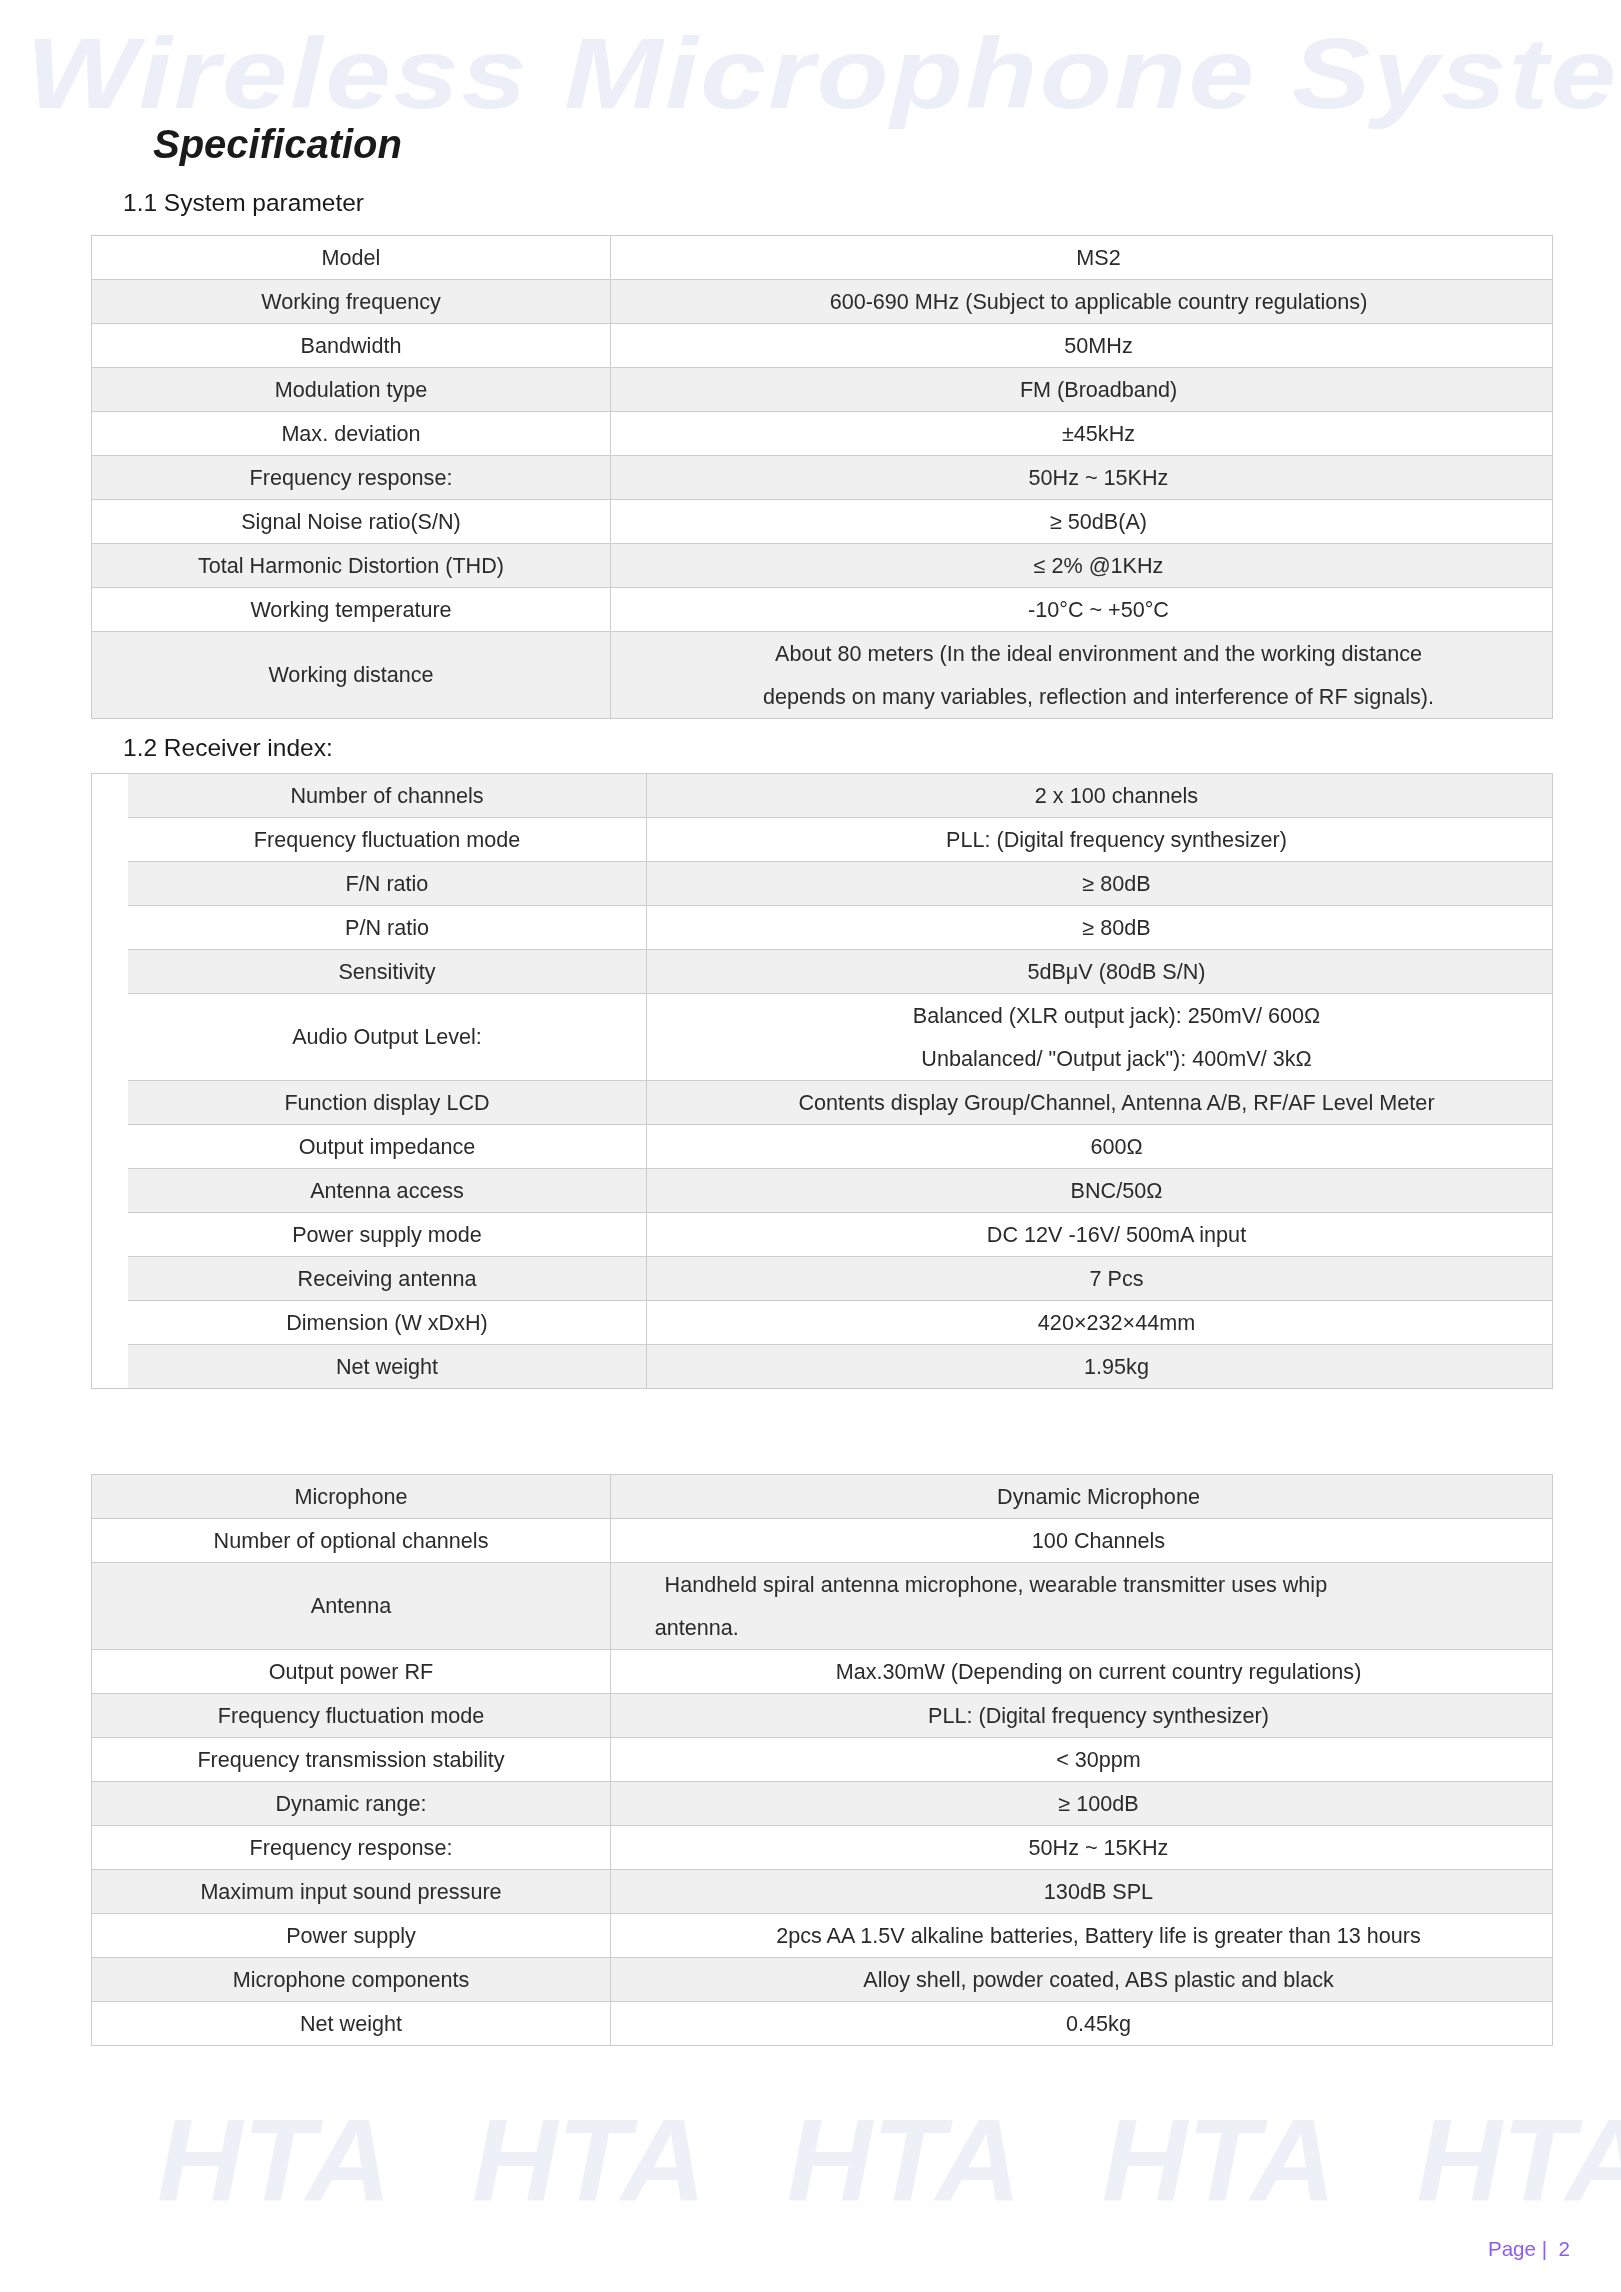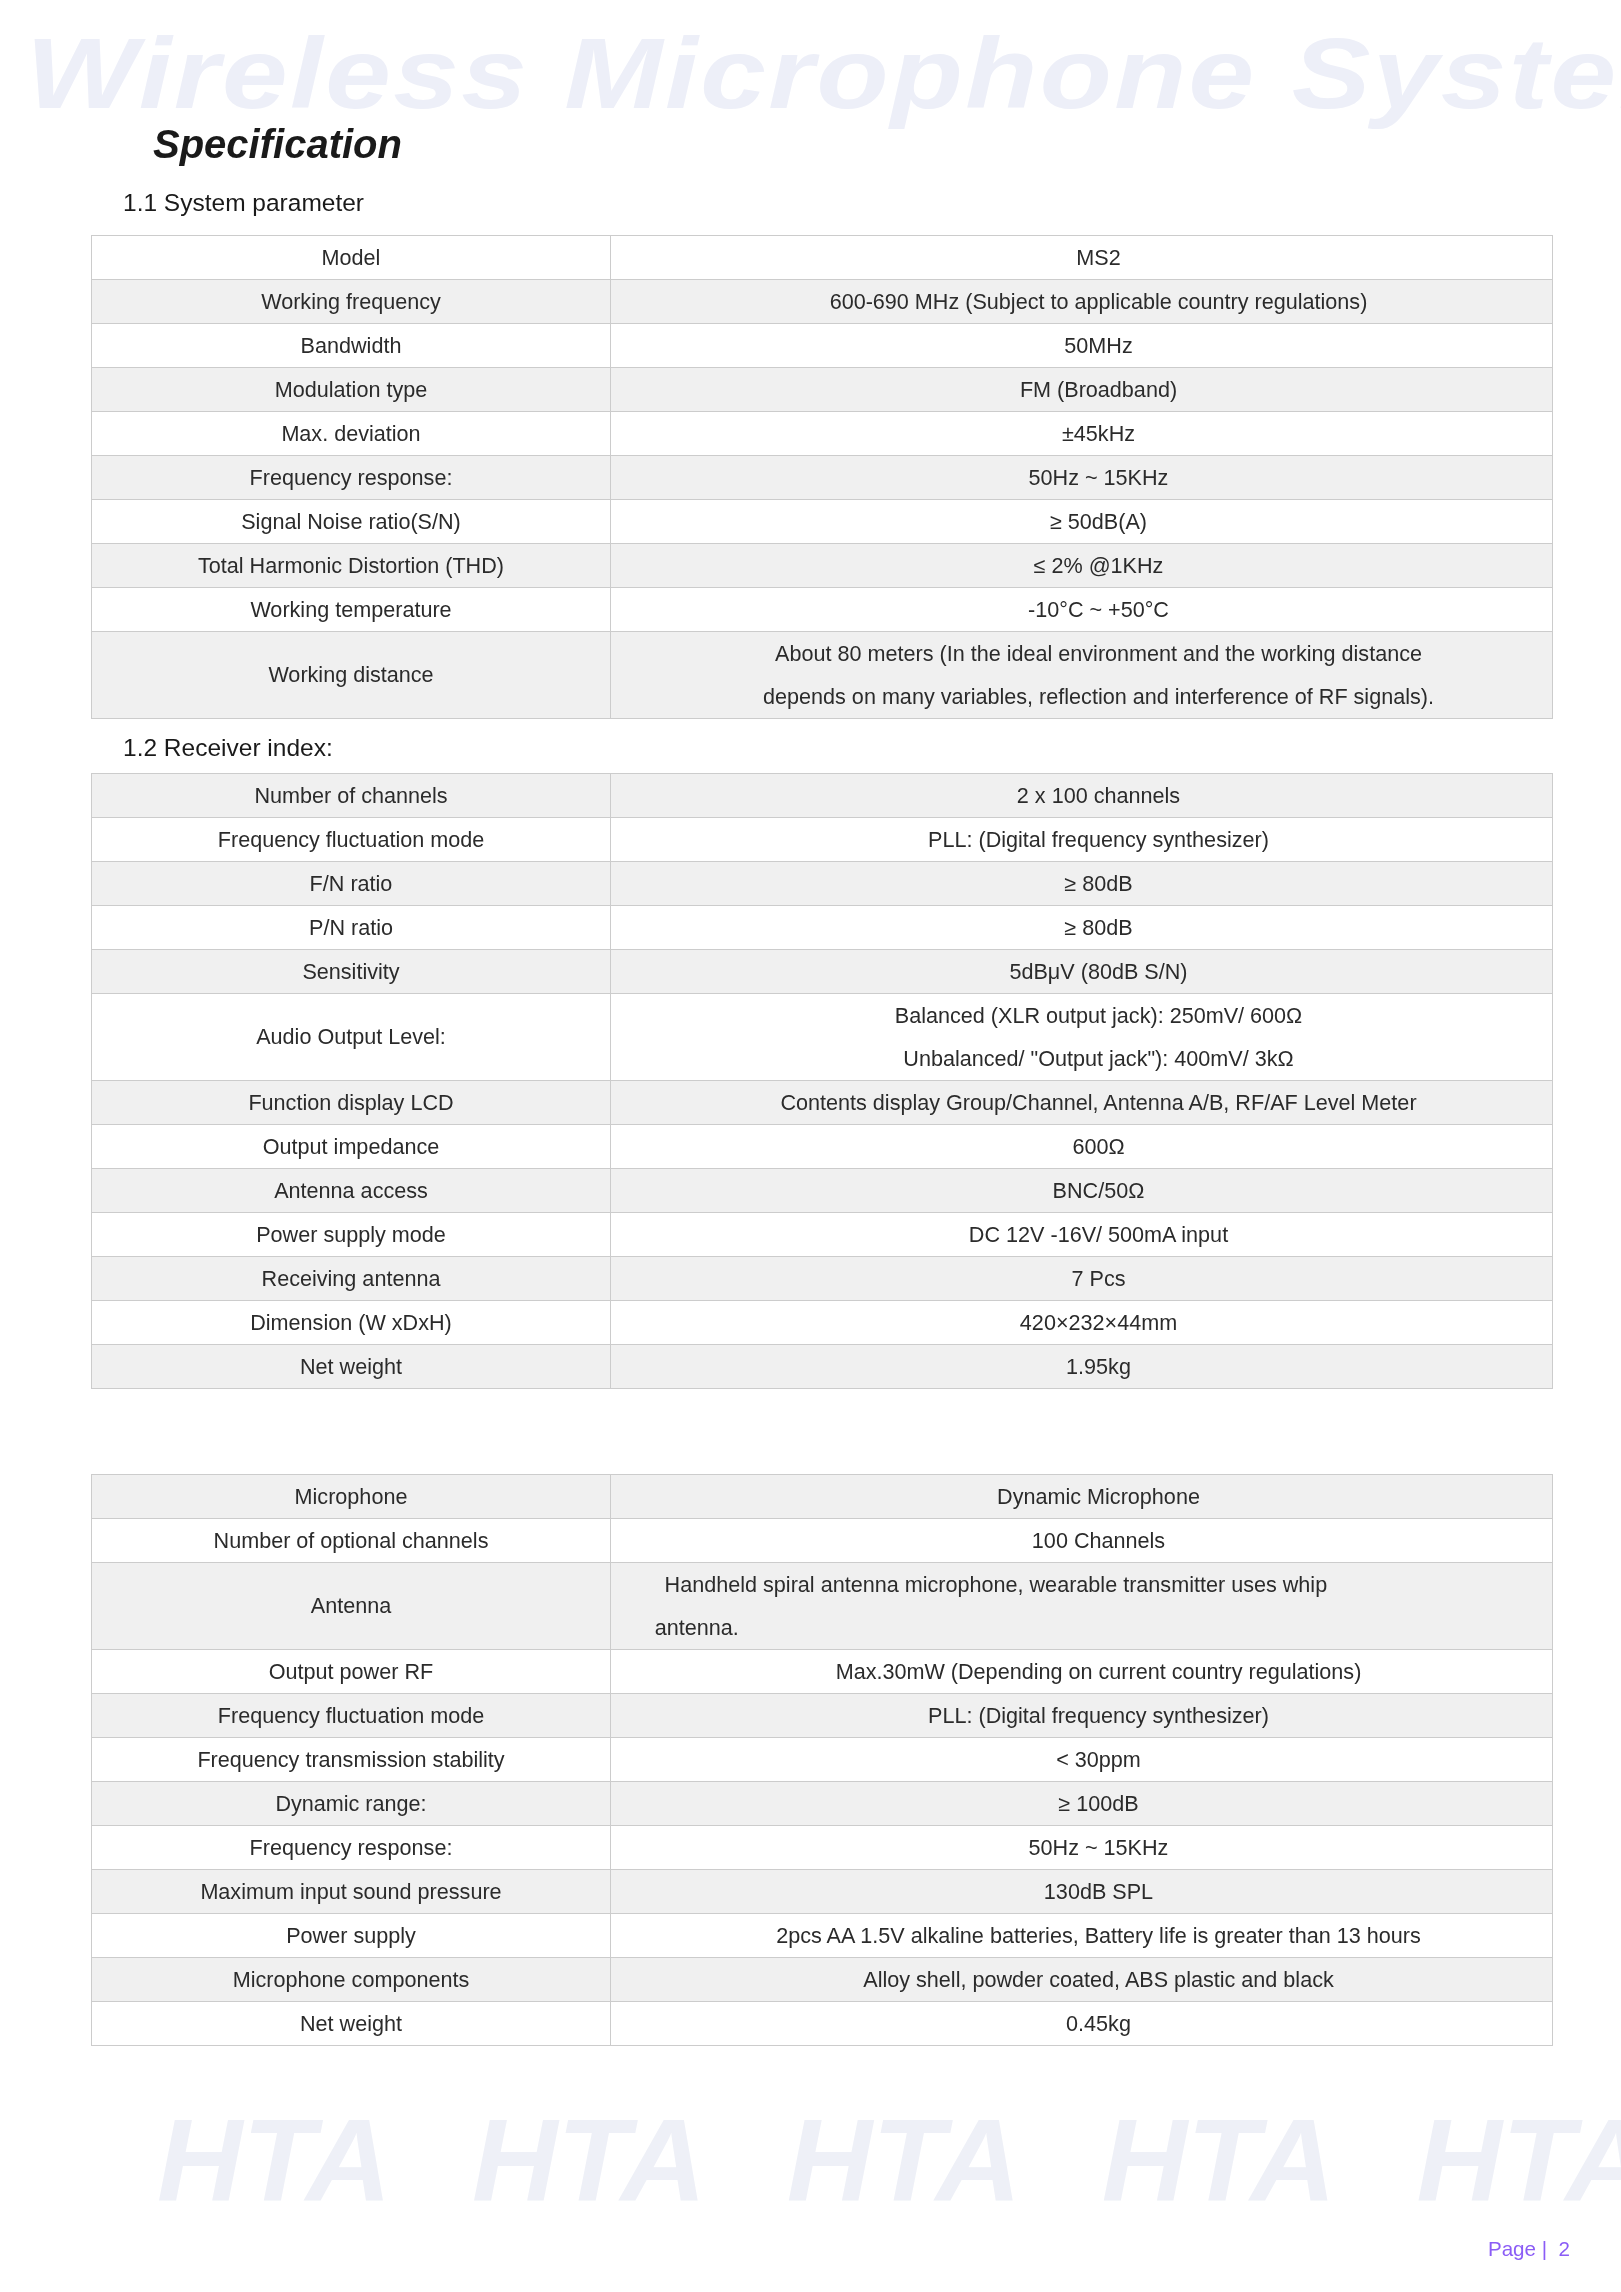--- a/index.html
+++ b/index.html
@@ -56,21 +56,21 @@
   .h-11{top:189px;}
   .h-12{top:734px;}
   .h-13{top:1512px;}
   .spec-table{
     position:absolute;left:91px;width:1462px;
     border:1px solid var(--border);
     background:#ffffff;
     font-size:21.6px;
   }
   .t-11{top:235px;}
-  .t-12{top:773px;}
+  .t-12{top:773px;padding-left:36px;}
   .t-13{top:1474px;}
   .trow{display:flex;border-bottom:1px solid var(--border);gap:34px;}
   .trow:last-child{border-bottom:none;}
   .trow.shaded{background:var(--band);}
   .label-cell{
     width:519px;
     border-right:1px solid var(--border);
     display:flex;align-items:center;justify-content:center;
     text-align:center;
     padding:0 5.9px;

